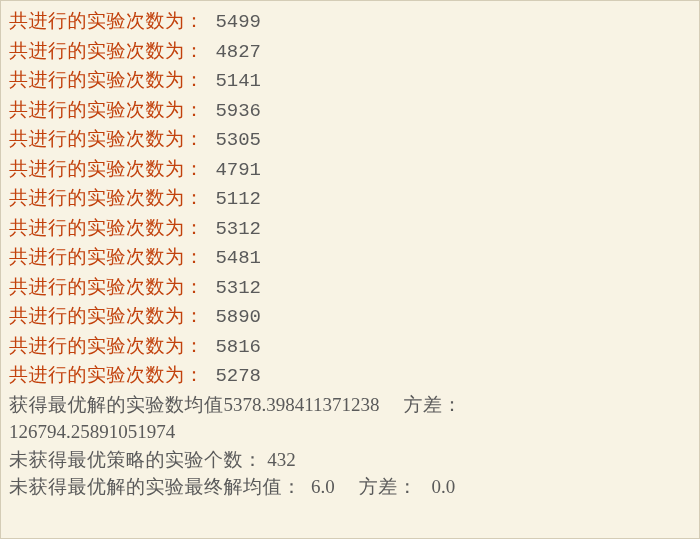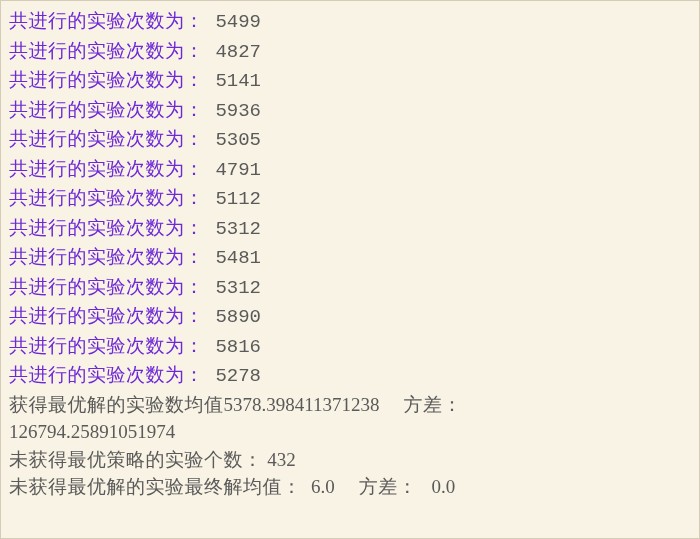--- a/index.html
+++ b/index.html
@@ -24,21 +24,21 @@
     letter-spacing: 0.5px;
   }
   .mono-num {
     font-family: Liberation Serif, serif;
     letter-spacing: 0;
   }
   .trial-line {
     display: block;
   }
   .trial-line .label {
-    color: #6d28d9;
+    color: #c2410c;
   }
   .trial-line .value {
     font-family: Consolas, "Courier New", monospace;
   }
   .summary-line, .summary-line-2, .summary-line-3, .summary-line-4 {
     display: block;
     color: #5a5a5a;
   }
 </style>
 </head>

